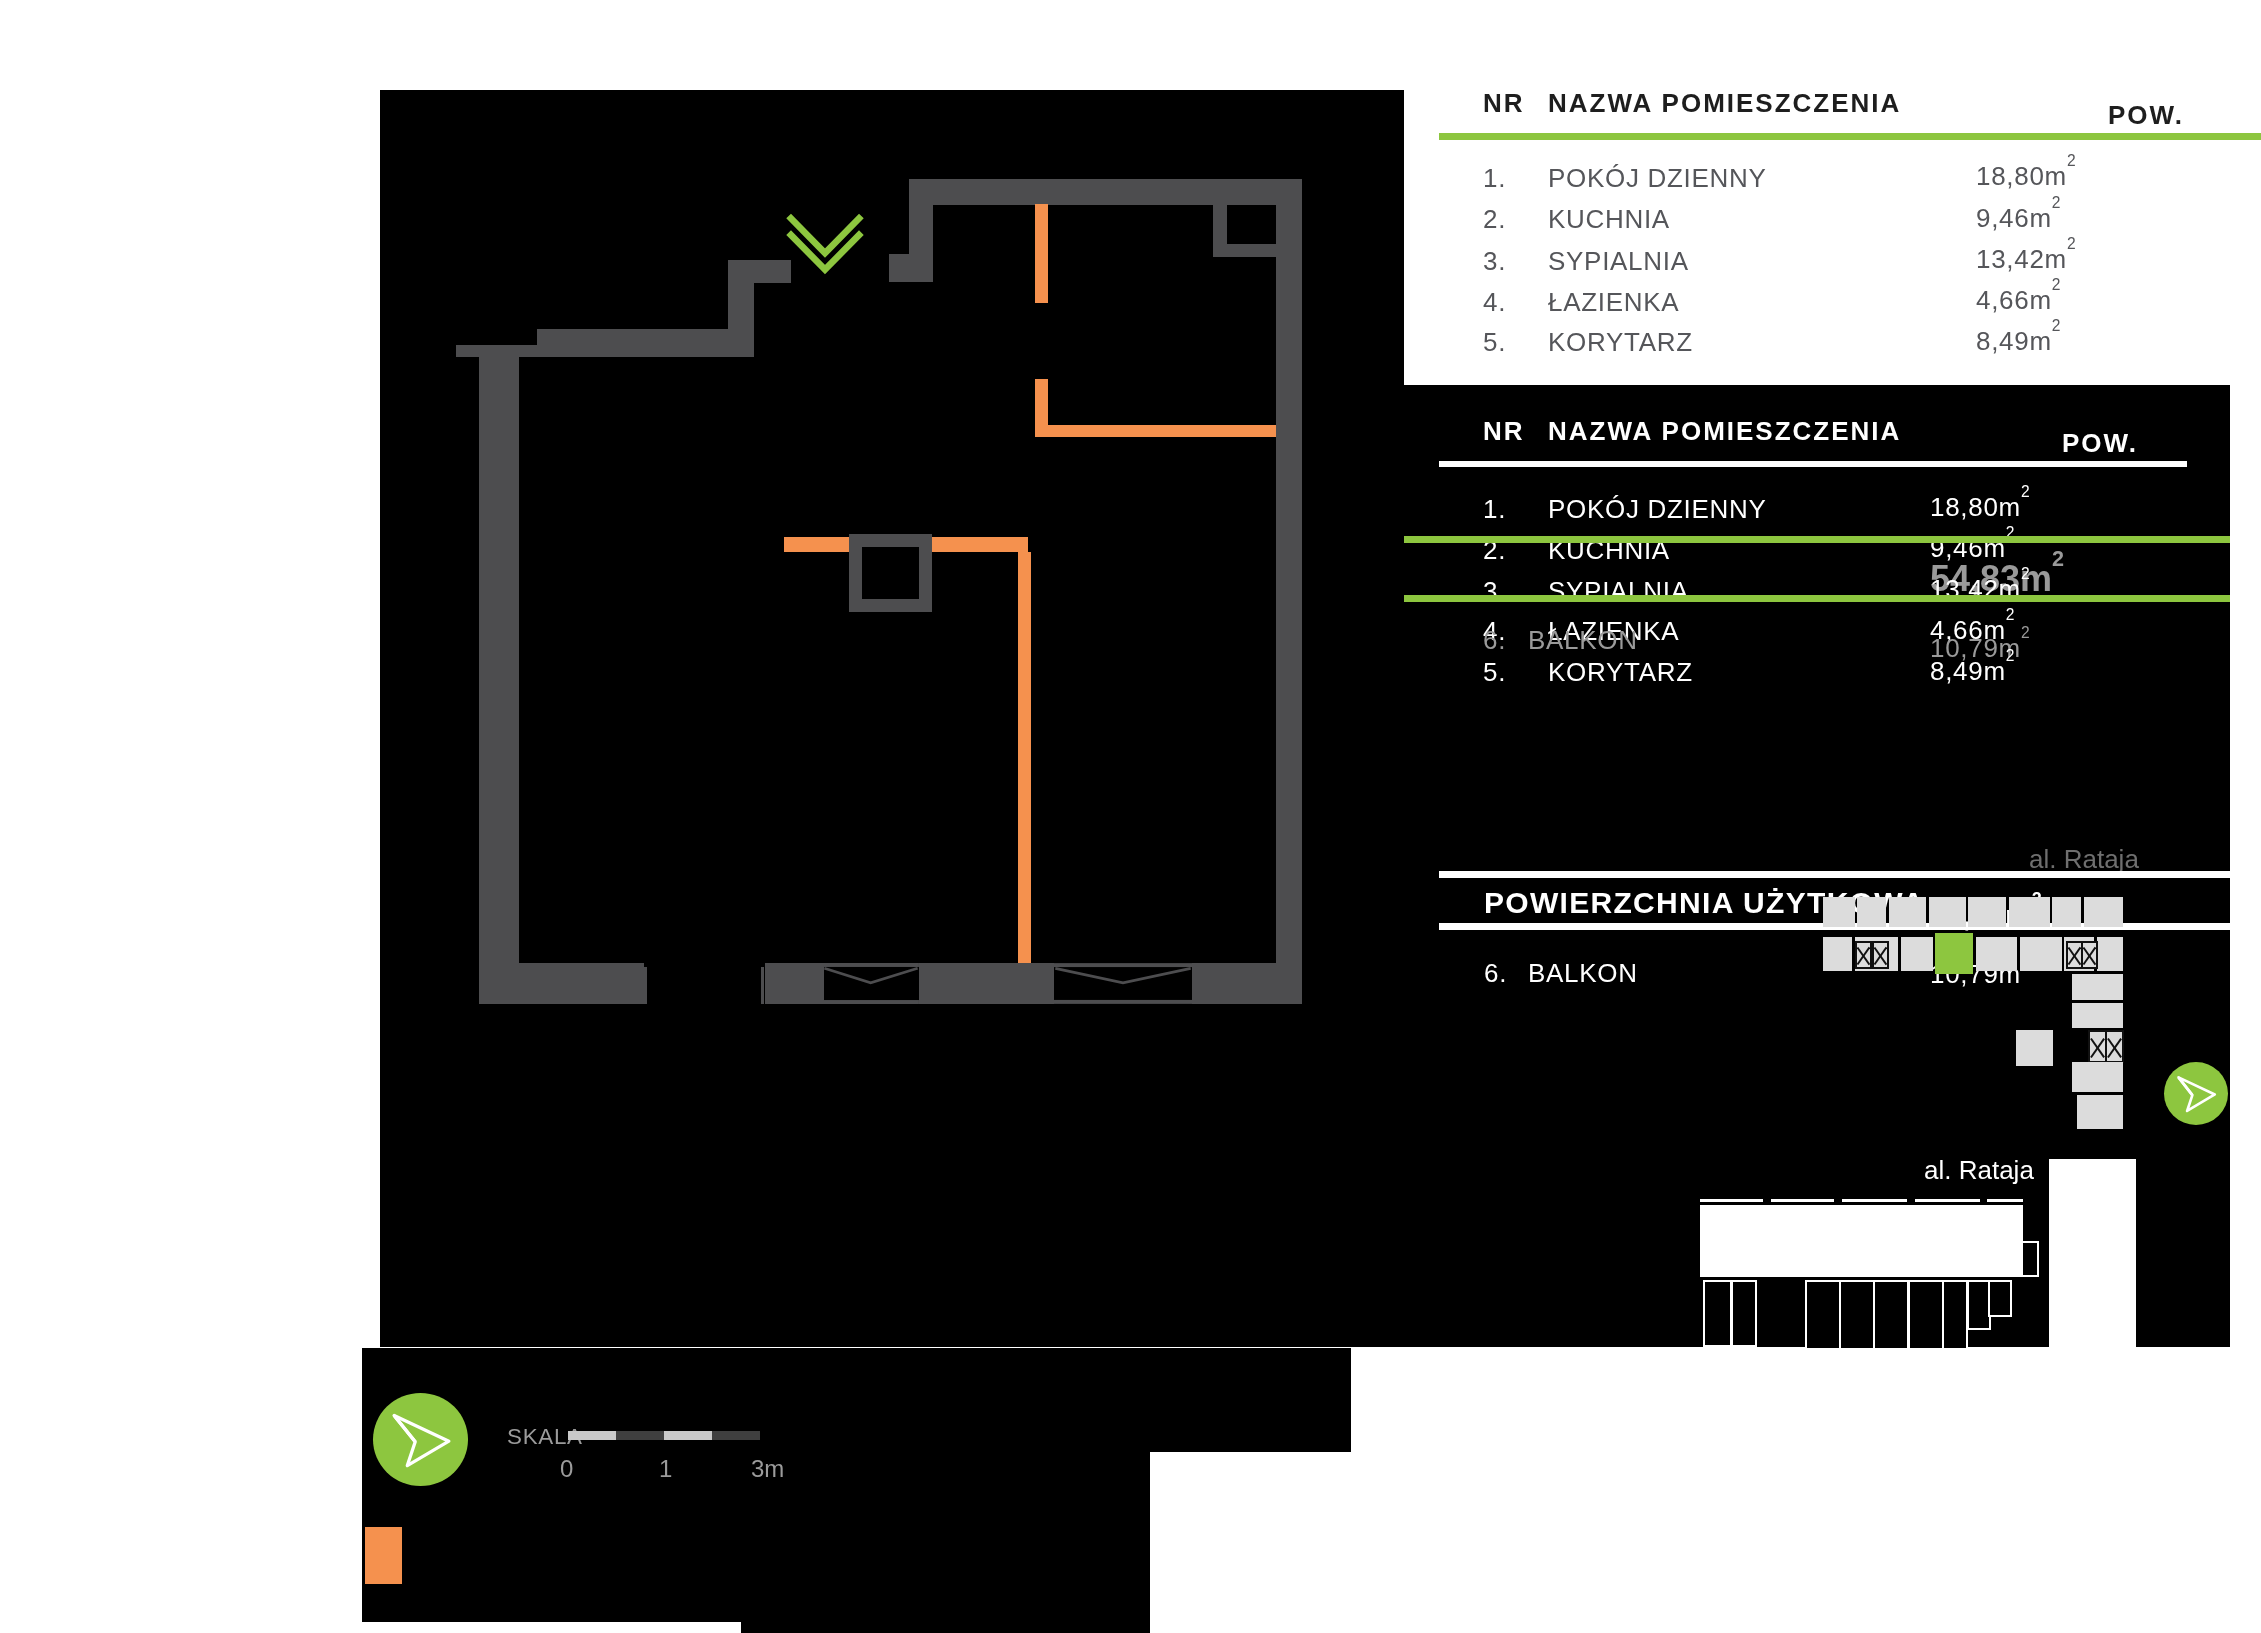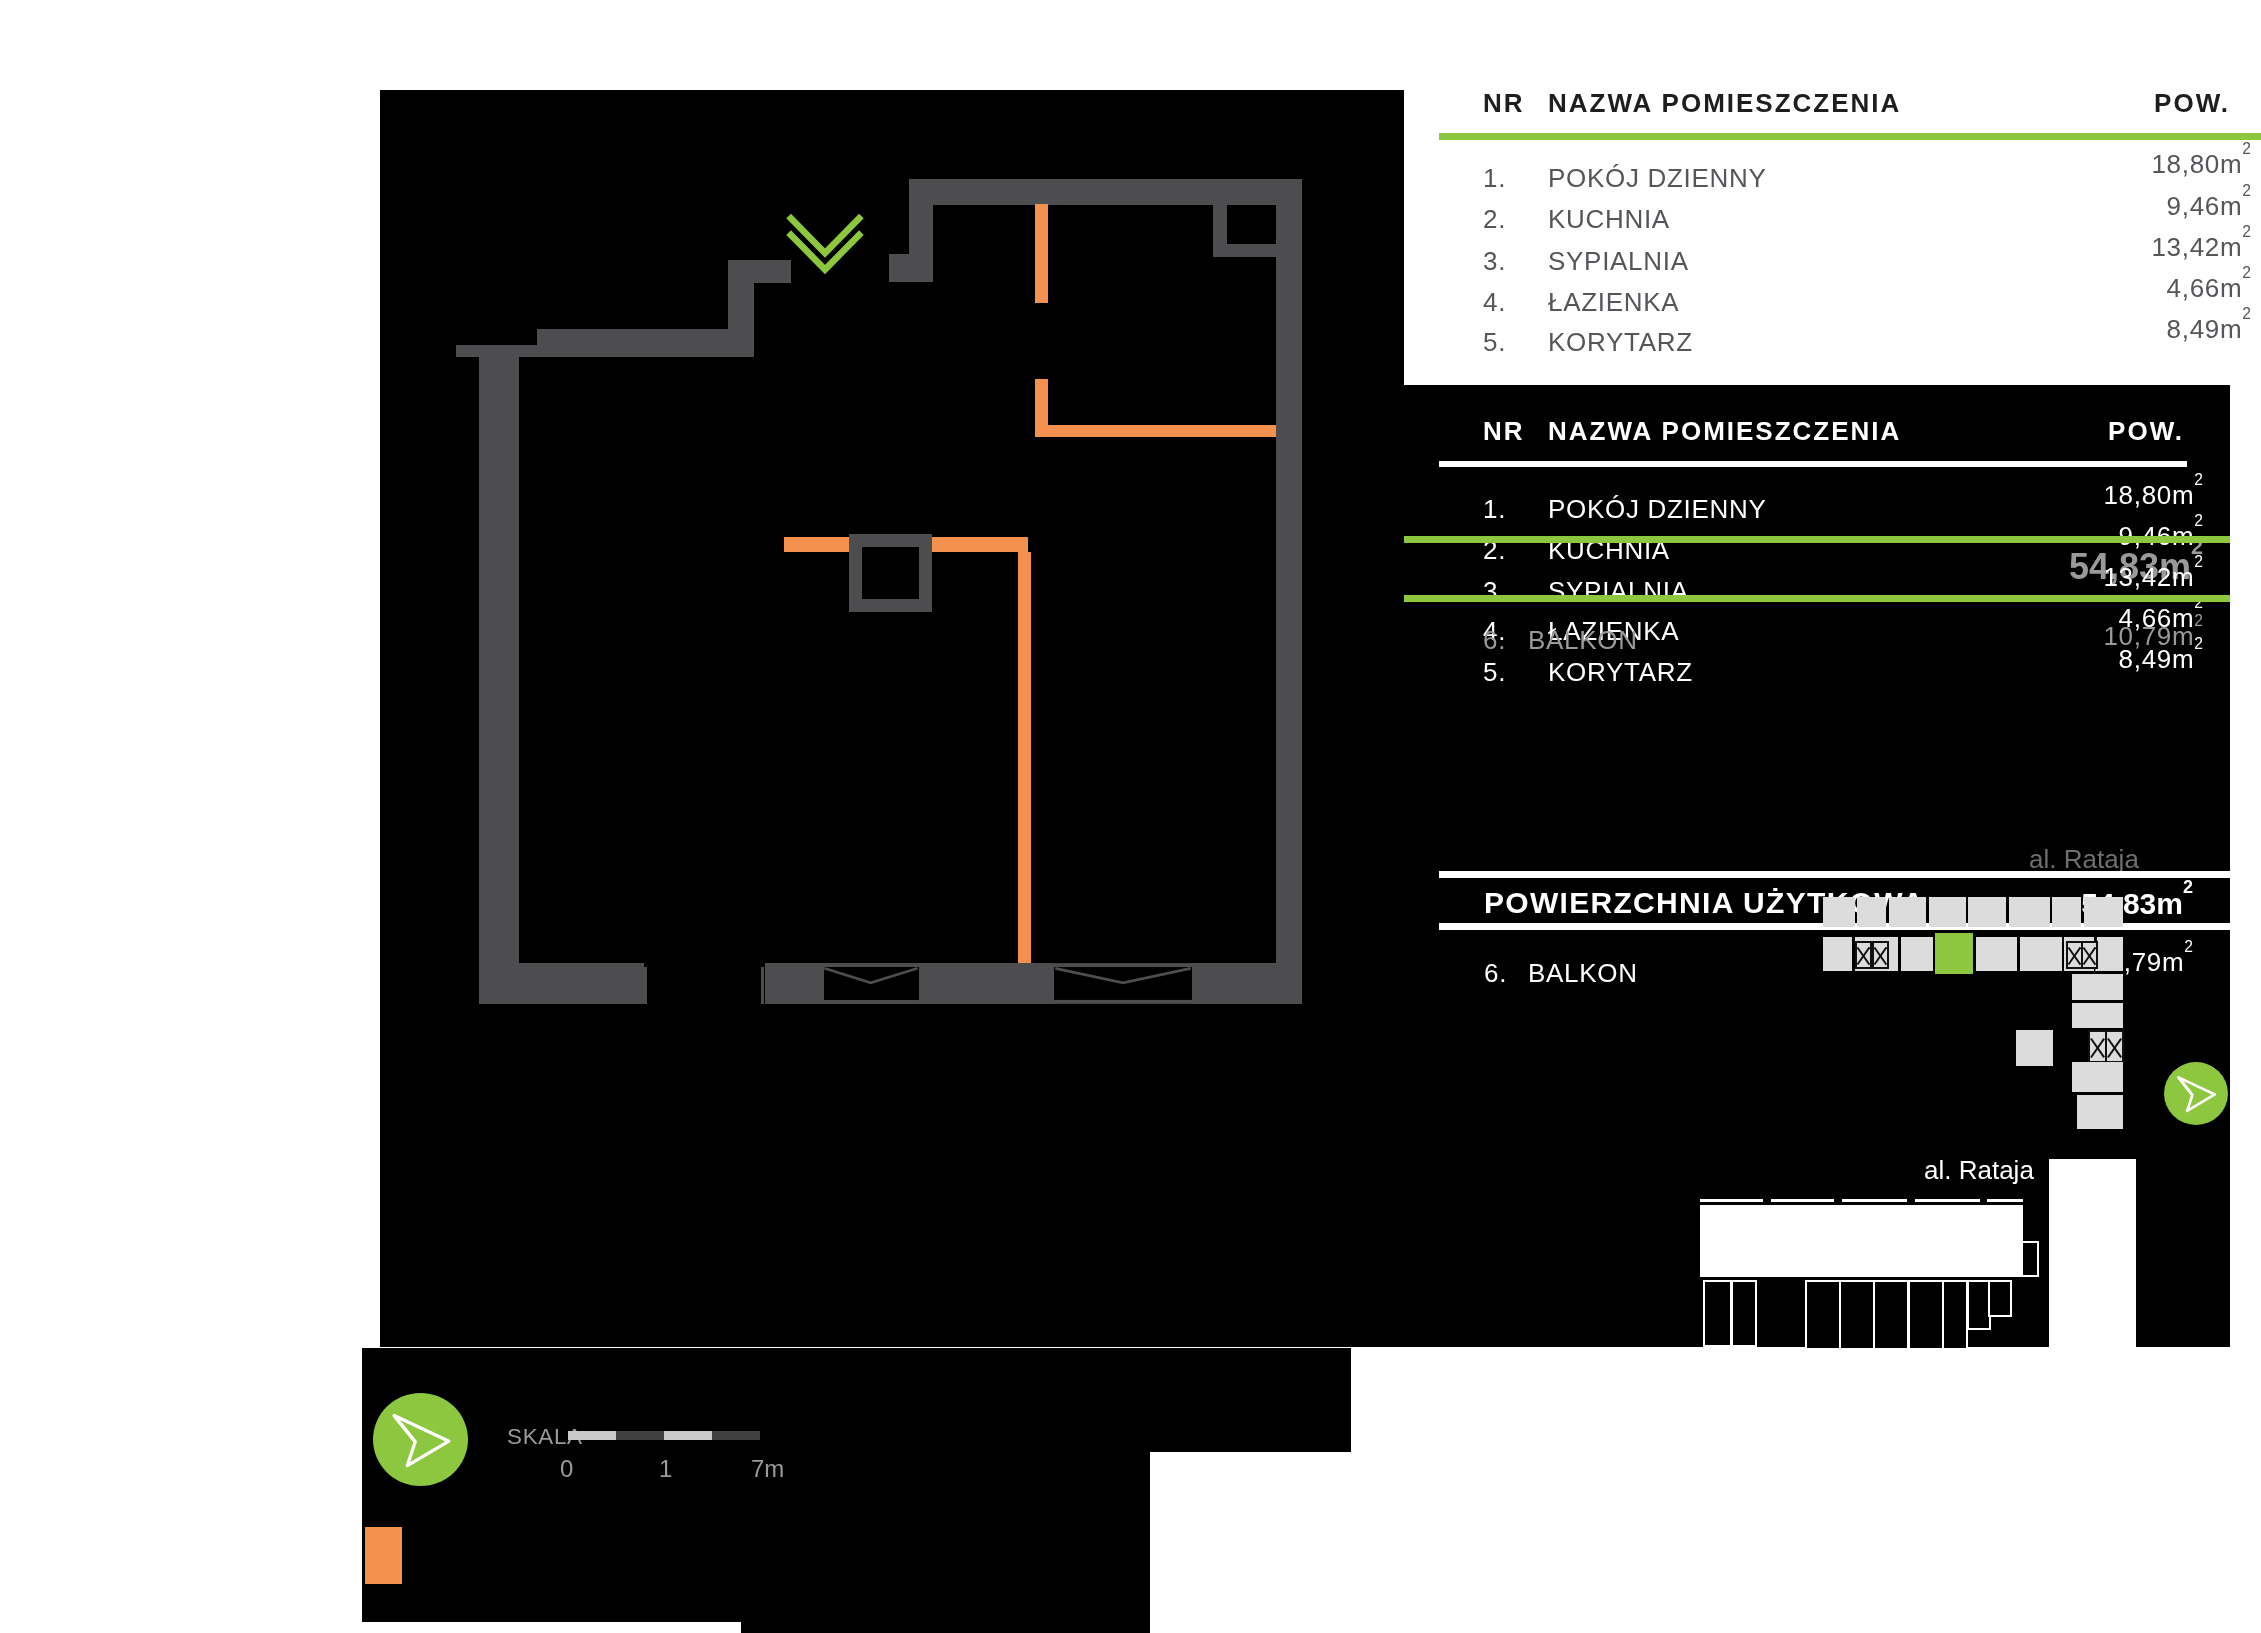--- a/index.html
+++ b/index.html
@@ -9,21 +9,21 @@
   .wall{position:absolute;background:#4d4d4f;}
   .owall{position:absolute;background:#f5914e;}
   .txt{position:absolute;line-height:1;white-space:nowrap;}
   sup{font-size:0.60em;position:relative;top:-0.55em;letter-spacing:0;}
   .hdr{font-weight:bold;letter-spacing:2px;color:#1e1e1e;font-size:26px;}
   .hdrW{font-weight:bold;letter-spacing:2px;color:#ffffff;font-size:26px;}
   .rowtxt{font-size:26px;color:#55565a;letter-spacing:0.7px;}
   .rowtxtW{font-size:26px;color:#ffffff;letter-spacing:0.7px;}
   .ghost{color:#9a9a9a;}
   .rule{position:absolute;height:6.6px;}
-  .val{text-align:right;}
+  .val{margin-top:12px;}
   .unit{position:absolute;background:#dcdcdc;}
   .unitO{position:absolute;background:#000;border:2.6px solid #ffffff;}
   .xbox{position:absolute;background:#dcdcdc;border:2.6px solid #111;overflow:hidden;}
   .xbox:before,.xbox:after{content:"";position:absolute;left:-30%;right:-30%;top:50%;height:2px;background:#111;}
   .xbox:before{transform:rotate(55deg);}
   .xbox:after{transform:rotate(-55deg);}
   .circleBtn{position:absolute;background:#8dc63f;border-radius:50%;}
 </style>
 </head>
 <body>
@@ -231,17 +231,17 @@
 </div>
 
 <div>
   <div class="txt" style="left:507px;top:1426px;font-size:22.4px;color:#9b9b9b;letter-spacing:0.7px;">SKALA</div>
   <div class="abs" style="left:568px;top:1431px;width:48px;height:9.2px;background:#c9c9c9;"></div>
   <div class="abs" style="left:616px;top:1431px;width:48px;height:9.2px;background:#3f3f3f;"></div>
   <div class="abs" style="left:664px;top:1431px;width:48px;height:9.2px;background:#c9c9c9;"></div>
   <div class="abs" style="left:712px;top:1431px;width:48px;height:9.2px;background:#3f3f3f;"></div>
   <div class="txt" style="left:560px;top:1457px;font-size:24px;color:#9b9b9b;">0</div>
   <div class="txt" style="left:659px;top:1457px;font-size:24px;color:#9b9b9b;">1</div>
-  <div class="txt" style="left:751px;top:1457px;font-size:24px;color:#9b9b9b;">7m</div>
+  <div class="txt" style="left:751px;top:1457px;font-size:24px;color:#9b9b9b;">3m</div>
 </div>
 
 <div class="abs" style="left:365px;top:1527px;width:37px;height:57px;background:#f5914e;"></div>
 
 
 </body></html>

